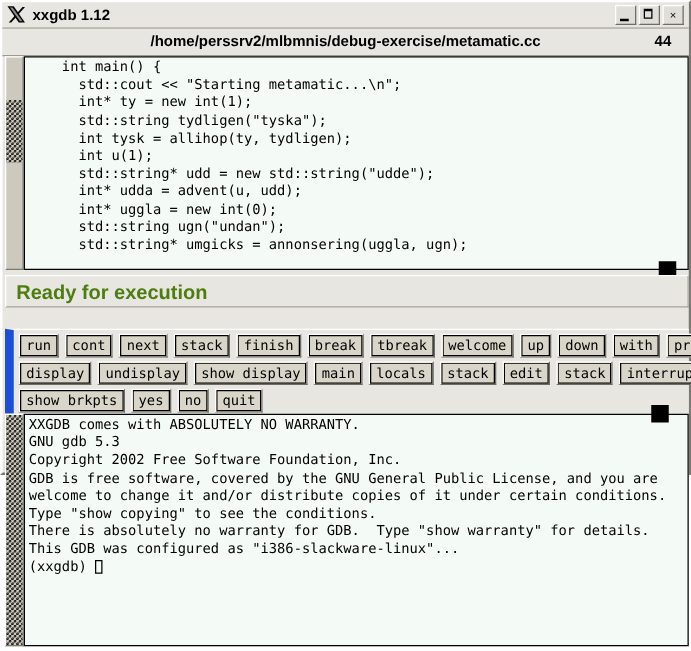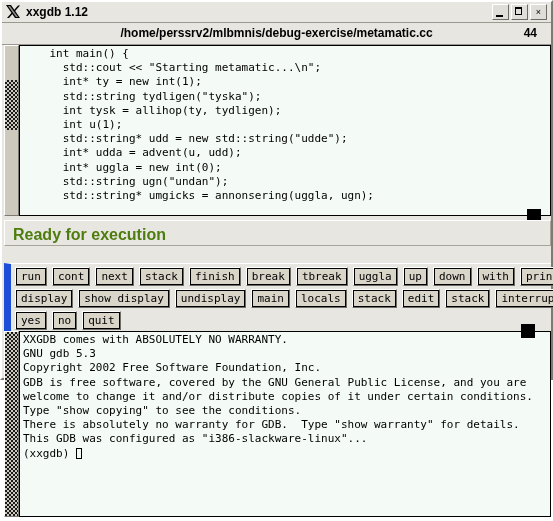--- a/index.html
+++ b/index.html
@@ -315,38 +315,39 @@
 
   <div id="button-panel">
     <div class="btnrow" id="btnrow-1">
         <div class="cmdbtn">run</div>
         <div class="cmdbtn">cont</div>
         <div class="cmdbtn">next</div>
         <div class="cmdbtn">stack</div>
         <div class="cmdbtn">finish</div>
         <div class="cmdbtn">break</div>
         <div class="cmdbtn">tbreak</div>
-        <div class="cmdbtn">uggla</div>
+        <div class="cmdbtn">welcome</div>
         <div class="cmdbtn">up</div>
         <div class="cmdbtn">down</div>
         <div class="cmdbtn">with</div>
         <div class="cmdbtn">print *</div>
       </div>
     <div class="btnrow" id="btnrow-2">
         <div class="cmdbtn">display</div>
+        <div class="cmdbtn">undisplay</div>
         <div class="cmdbtn">show display</div>
-        <div class="cmdbtn">undisplay</div>
         <div class="cmdbtn">main</div>
         <div class="cmdbtn">locals</div>
         <div class="cmdbtn">stack</div>
         <div class="cmdbtn">edit</div>
         <div class="cmdbtn">stack</div>
         <div class="cmdbtn">interrupt</div>
       </div>
     <div class="btnrow" id="btnrow-3">
+        <div class="cmdbtn">show brkpts</div>
         <div class="cmdbtn">yes</div>
         <div class="cmdbtn">no</div>
         <div class="cmdbtn">quit</div>
       </div>
   </div>
 
   <div class="pane" id="gdb-pane">
     <div class="pane-inner">
       <div class="vscroll">
         <div class="vthumb" id="gdb-thumb" style="top:0px;bottom:0px;"></div>

